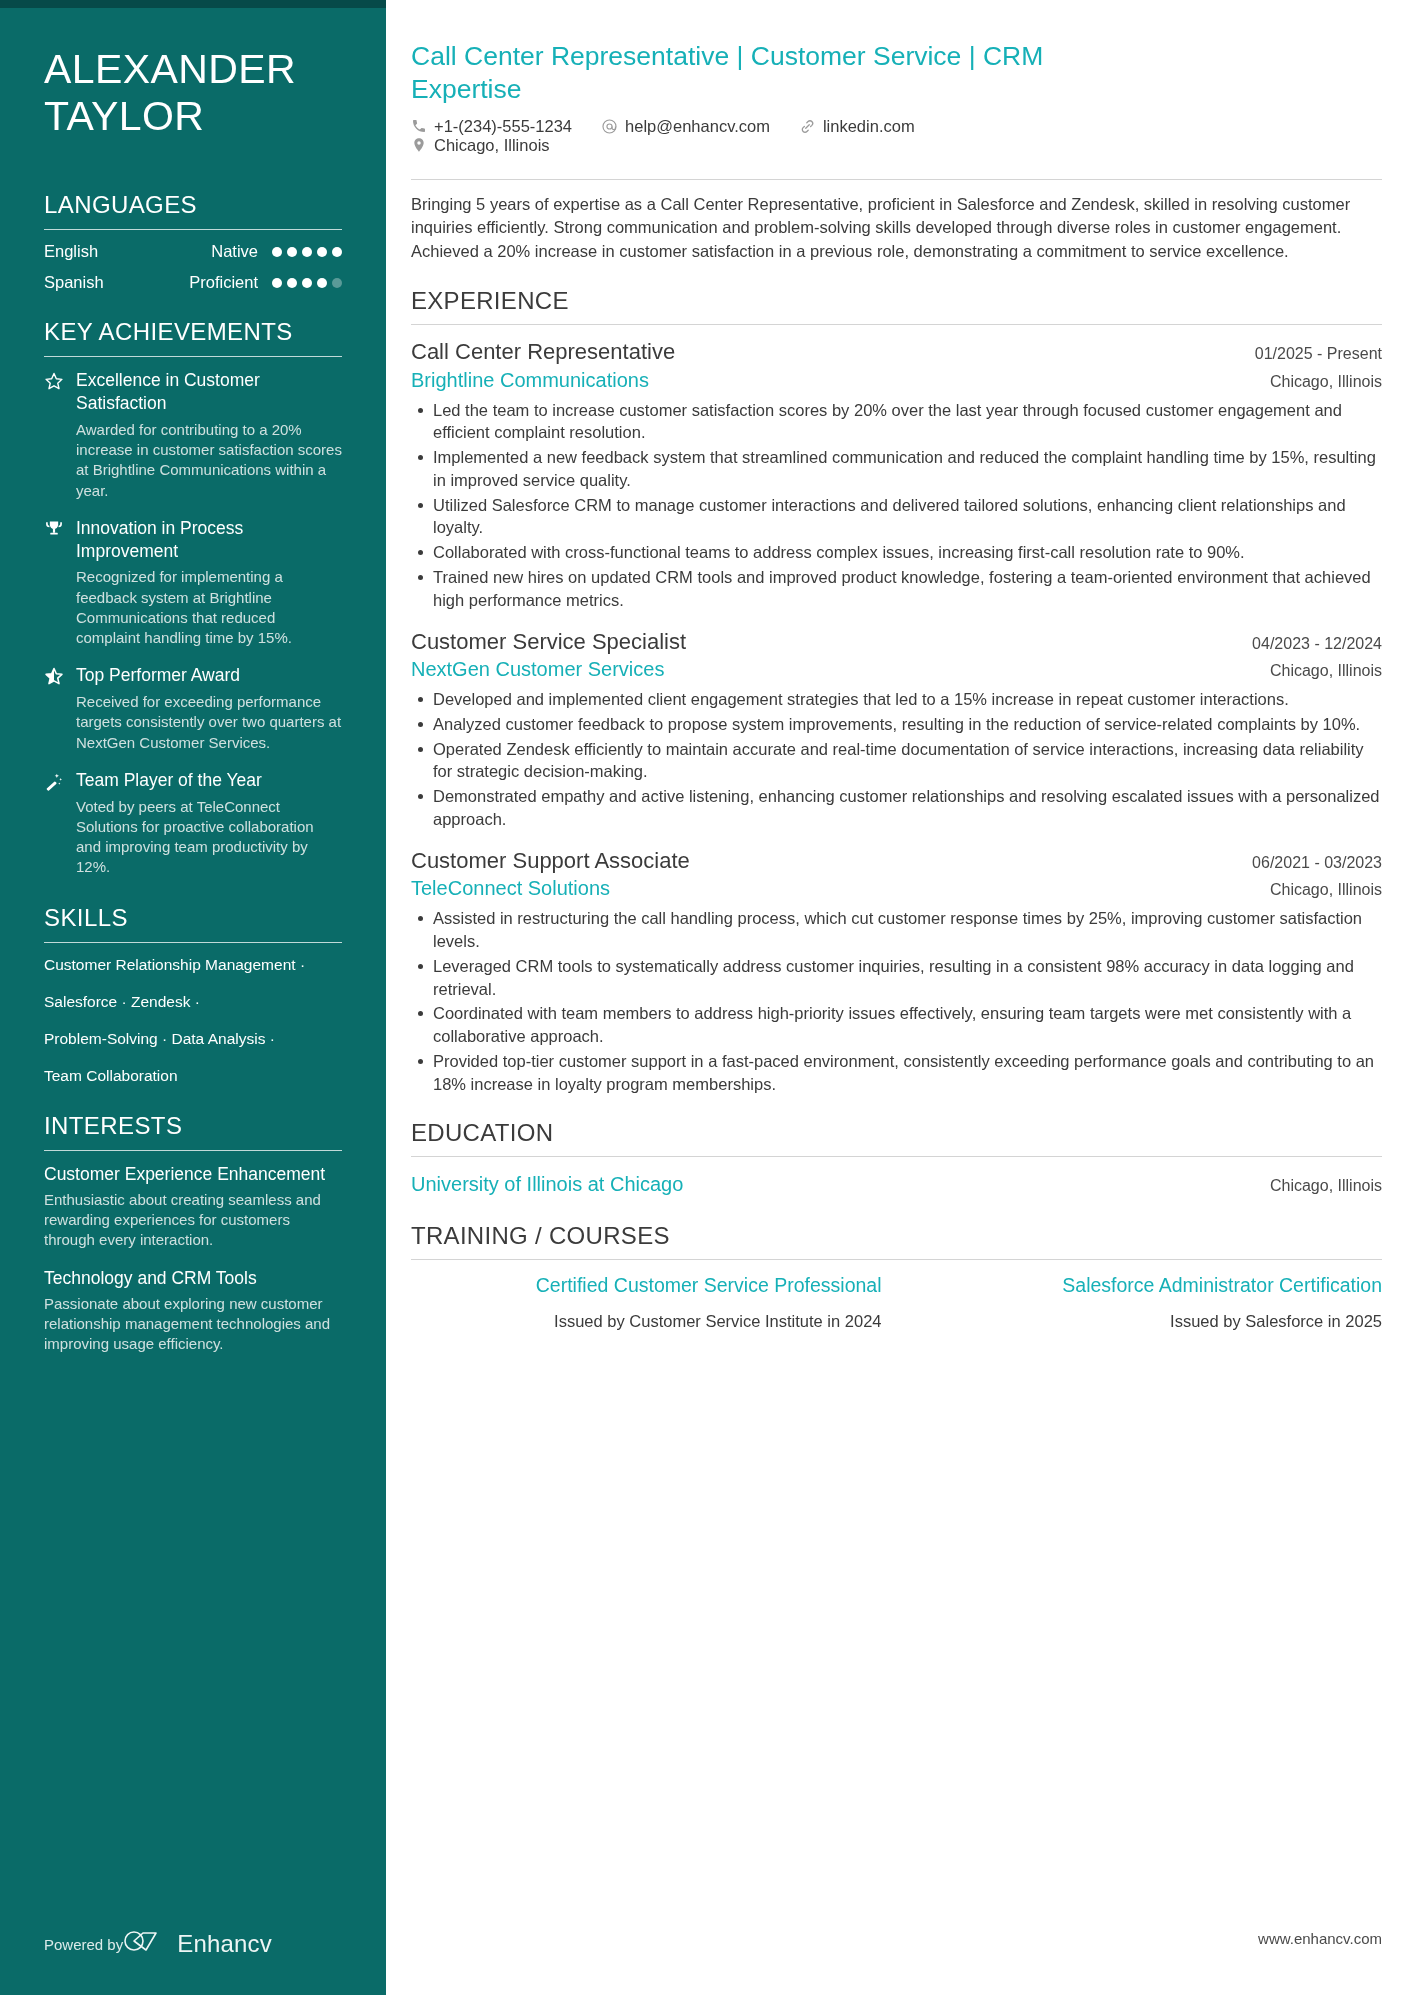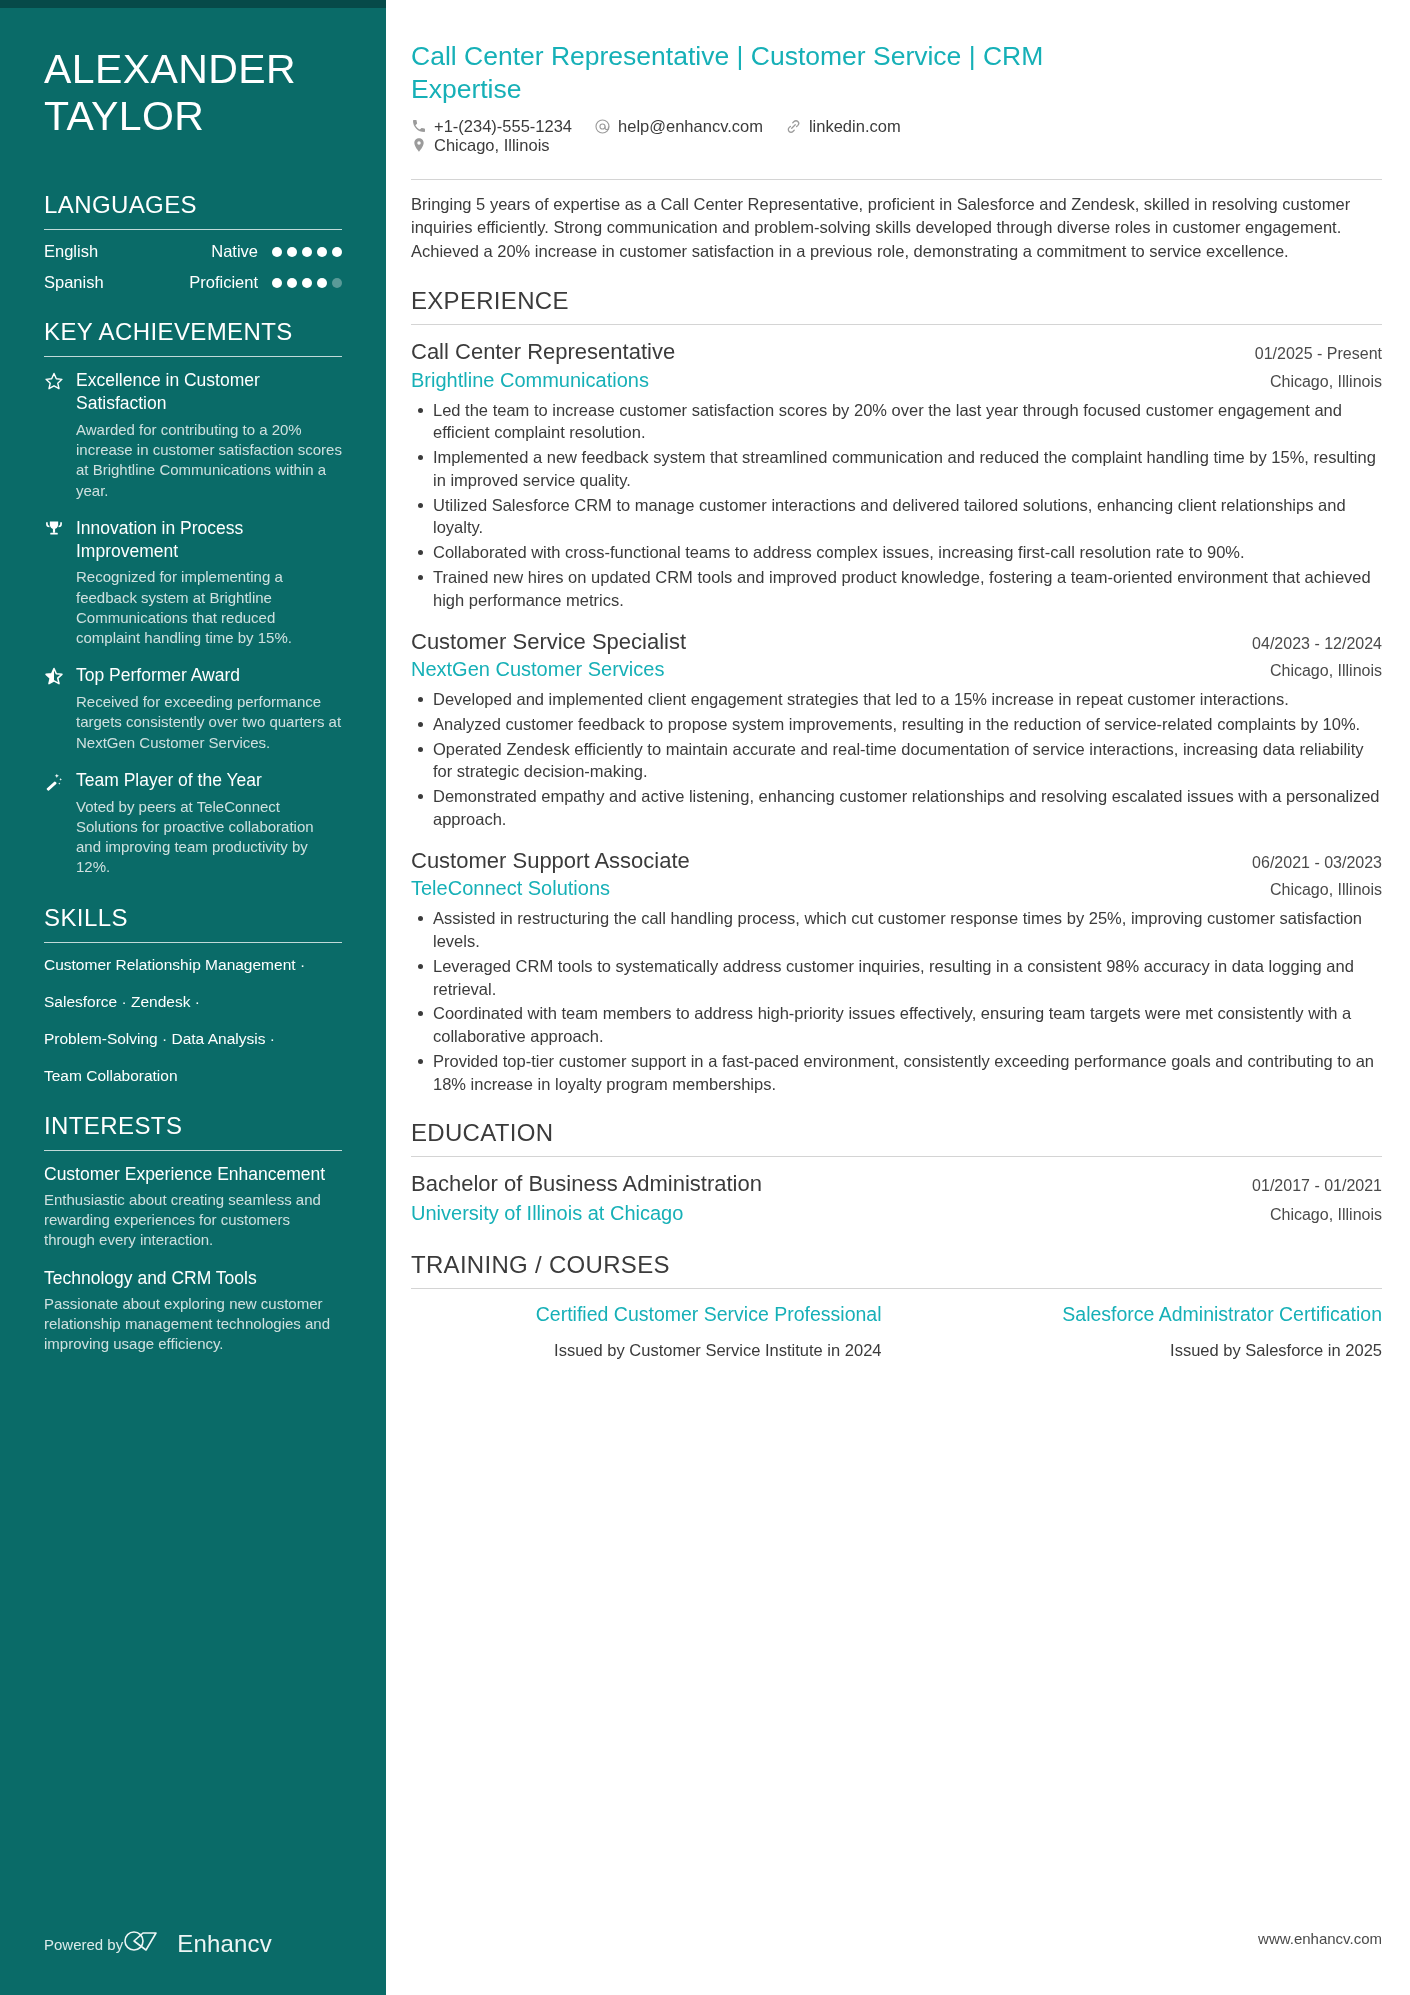--- a/index.html
+++ b/index.html
@@ -116,21 +116,21 @@
     position:relative;
   }
   .headline {
     font-size:26.5px;
     line-height:1.26;
     color:#16b0b7;
     font-weight:400;
     margin-bottom:10px;
     max-width:640px;
   }
-  .contacts { display:flex; flex-wrap:wrap; align-items:center; gap:0 22px; margin-bottom:4px;}
+  .contacts { display:flex; flex-wrap:wrap; align-items:center; gap:0 29px; margin-bottom:4px;}
   .contact {
     display:flex; align-items:center; gap:7px;
     font-size:16.5px; color:#3b3b3b;
   }
   .contact svg { display:block; }
 
   .sec { margin-top:24px; }
   .sec-title {
     font-size:24px;
     letter-spacing:.3px;
@@ -438,24 +438,20 @@
           </div>
         </div>
     </section>
 
     <section class="sec">
       <div class="sec-title">EDUCATION</div>
       <div class="sec-rule"></div>
       <div id="edu-list">
           <div>
             <div class="edu-row">
-              <div class="edu-title">Bachelor of Business Administration</div>
-              <div class="edu-meta">01/2017 - 01/2021</div>
-            </div>
-            <div class="edu-row">
               <div class="edu-school">University of Illinois at Chicago</div>
               <div class="edu-meta">Chicago, Illinois</div>
             </div>
           </div>
         </div>
     </section>
 
     <section class="sec">
       <div class="sec-title">TRAINING / COURSES</div>
       <div class="sec-rule"></div>

